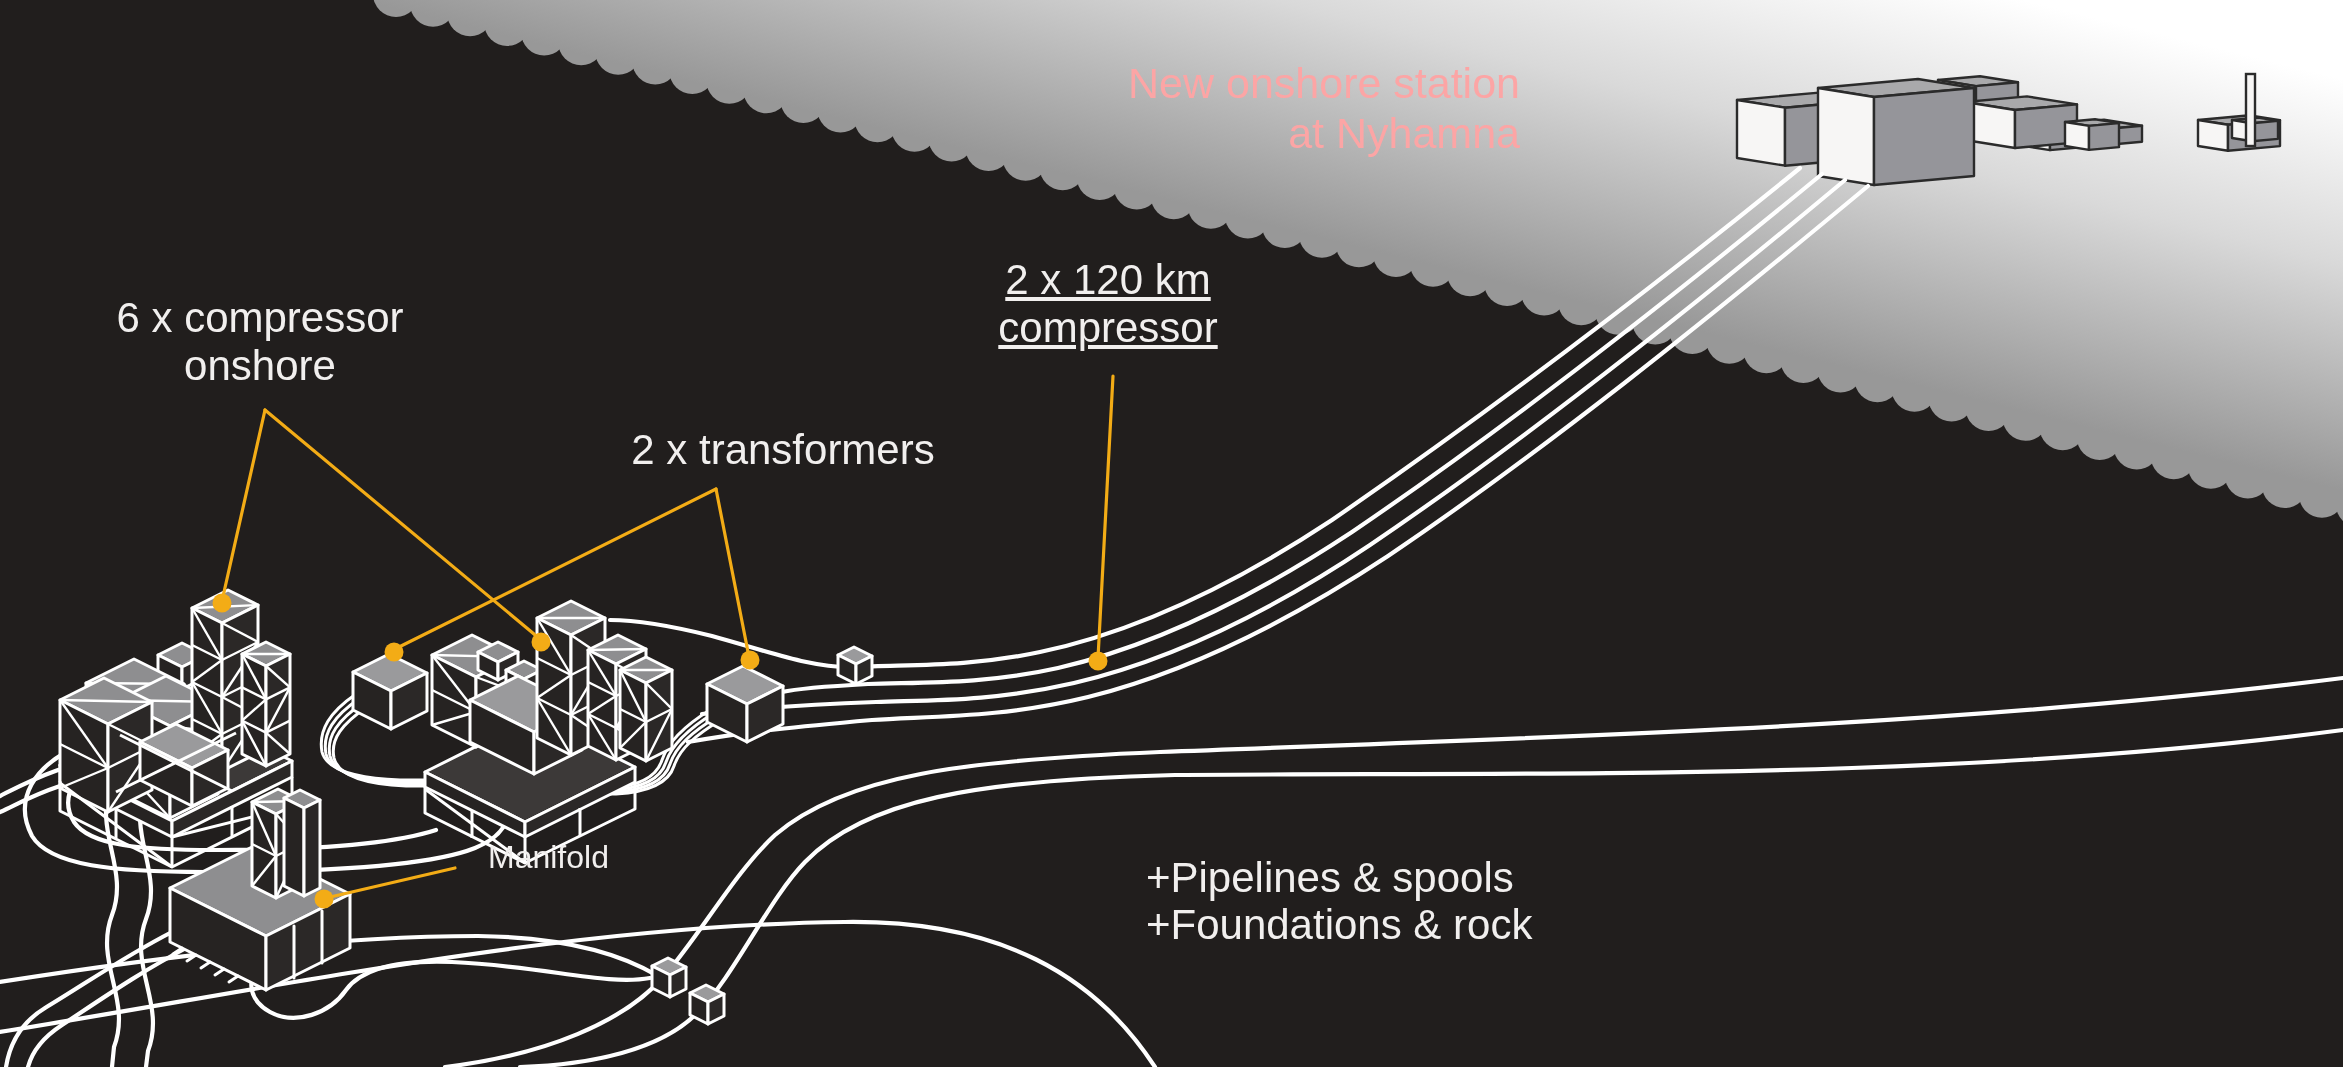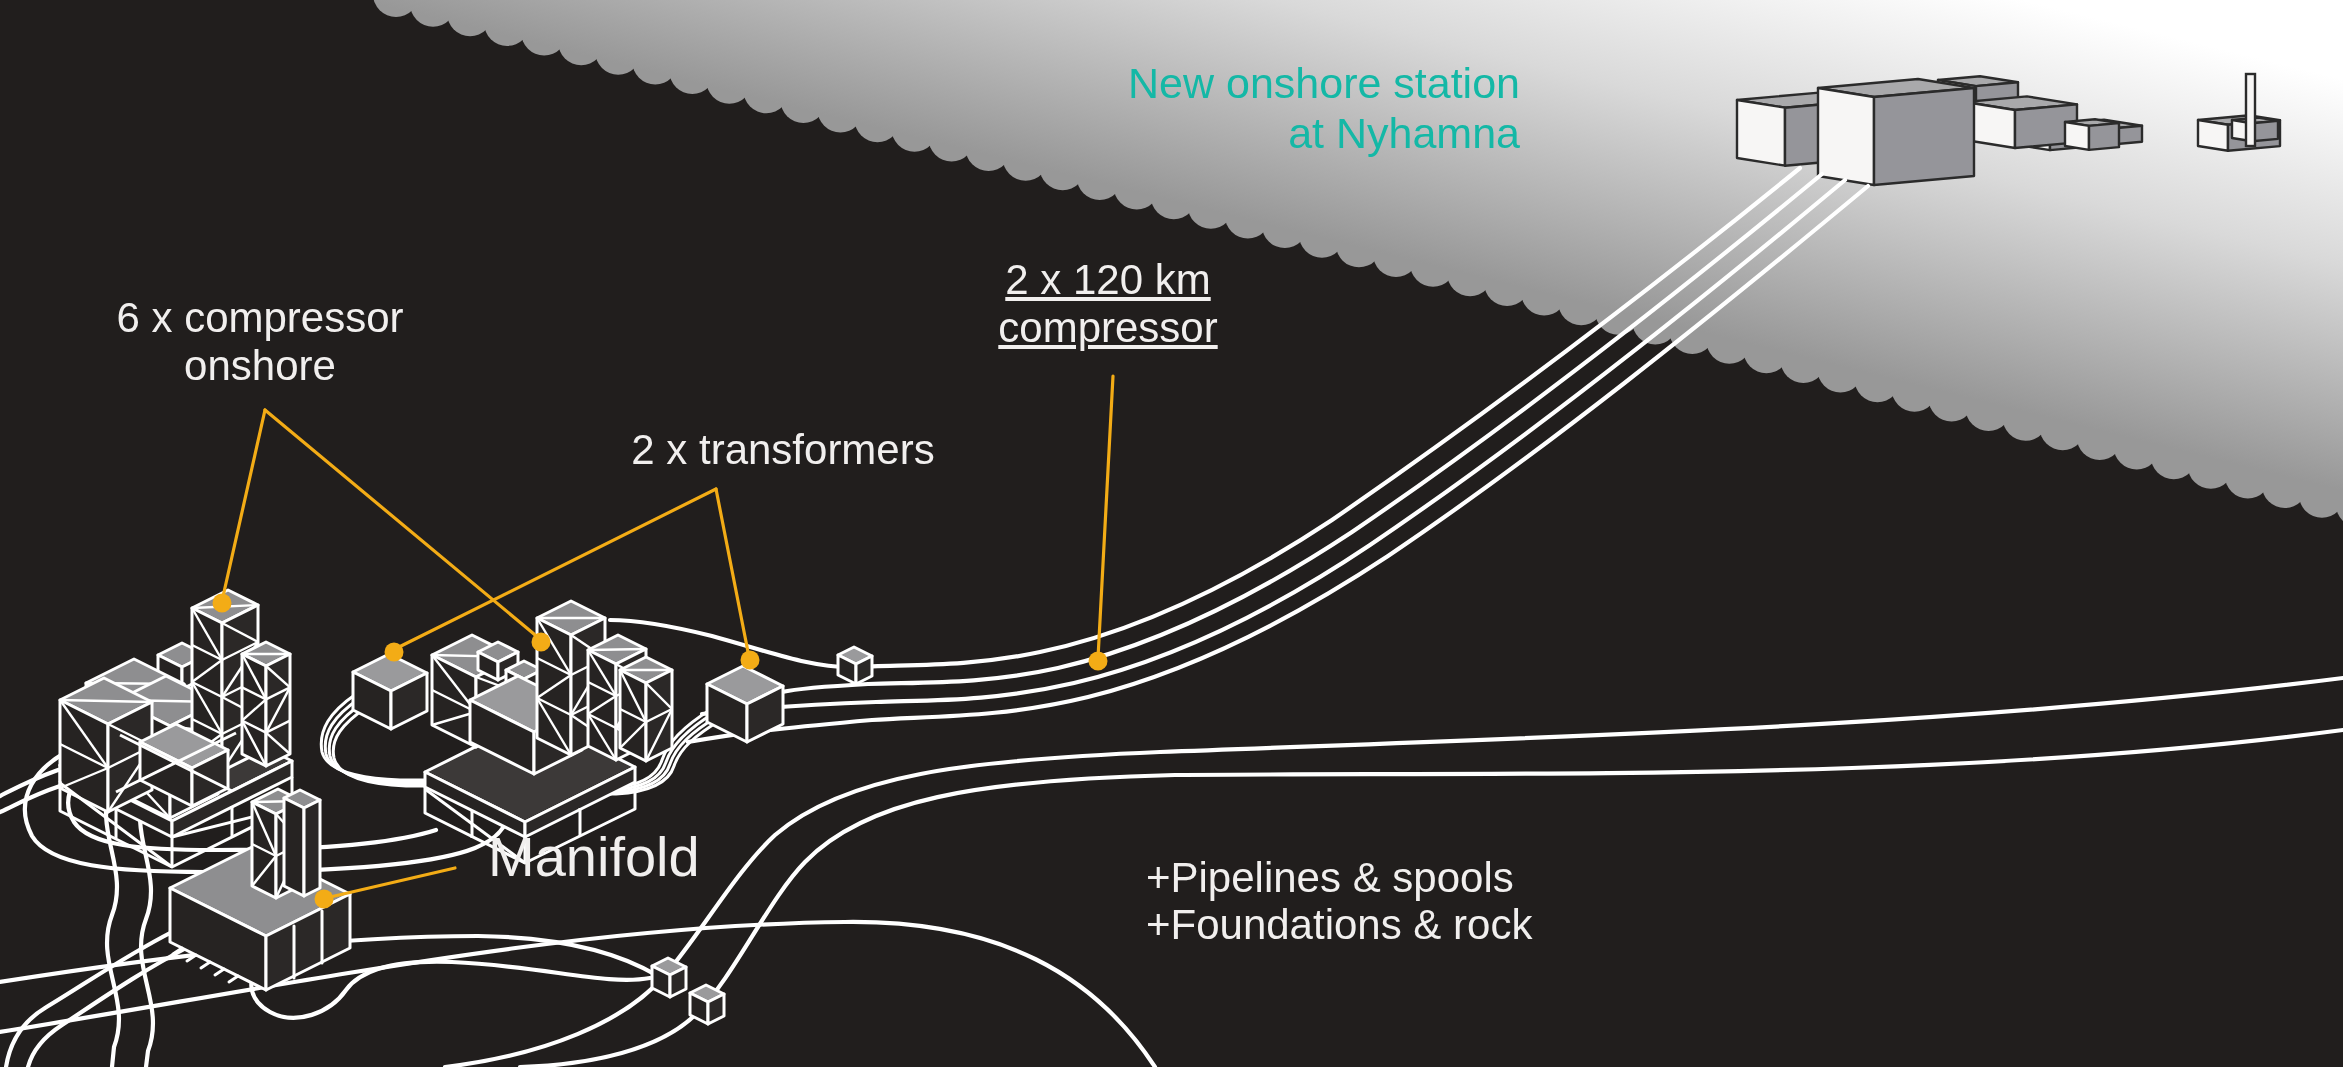--- a/index.html
+++ b/index.html
@@ -2,22 +2,22 @@
 <html><head>
 <meta charset="utf-8">
 <style>
   html,body{margin:0;padding:0;background:#000;}
   #stage{position:relative;width:2343px;height:1067px;overflow:hidden;background:#211e1d;
          font-family:"Liberation Sans","DejaVu Sans",sans-serif;}
   #scene{position:absolute;left:0;top:0;}
   .lbl{position:absolute;color:#f1efee;font-size:42px;line-height:48px;white-space:nowrap;}
   .lbl.center{text-align:center;}
   .lbl.right{text-align:right;}
-  #lbl-onshore{color:#14b8a6;font-size:43px;line-height:50px;}
-  #lbl-manifold{font-size:56px;}
+  #lbl-onshore{color:#fca5a5;font-size:43px;line-height:50px;}
+  #lbl-manifold{font-size:32px;}
   .pipe{fill:none;stroke:#ffffff;stroke-width:4.2;stroke-linecap:round;}
   .pipe-thin{fill:none;stroke:#ffffff;stroke-width:3;stroke-linecap:round;}
   .leader{fill:none;stroke-width:3.2;stroke-linecap:round;}
   .skirt{fill:none;stroke:#ffffff;stroke-width:3;stroke-linejoin:round;}
 </style>
 </head>
 <body>
 
 <div id="stage" style="background: rgb(33, 30, 29);">
 

